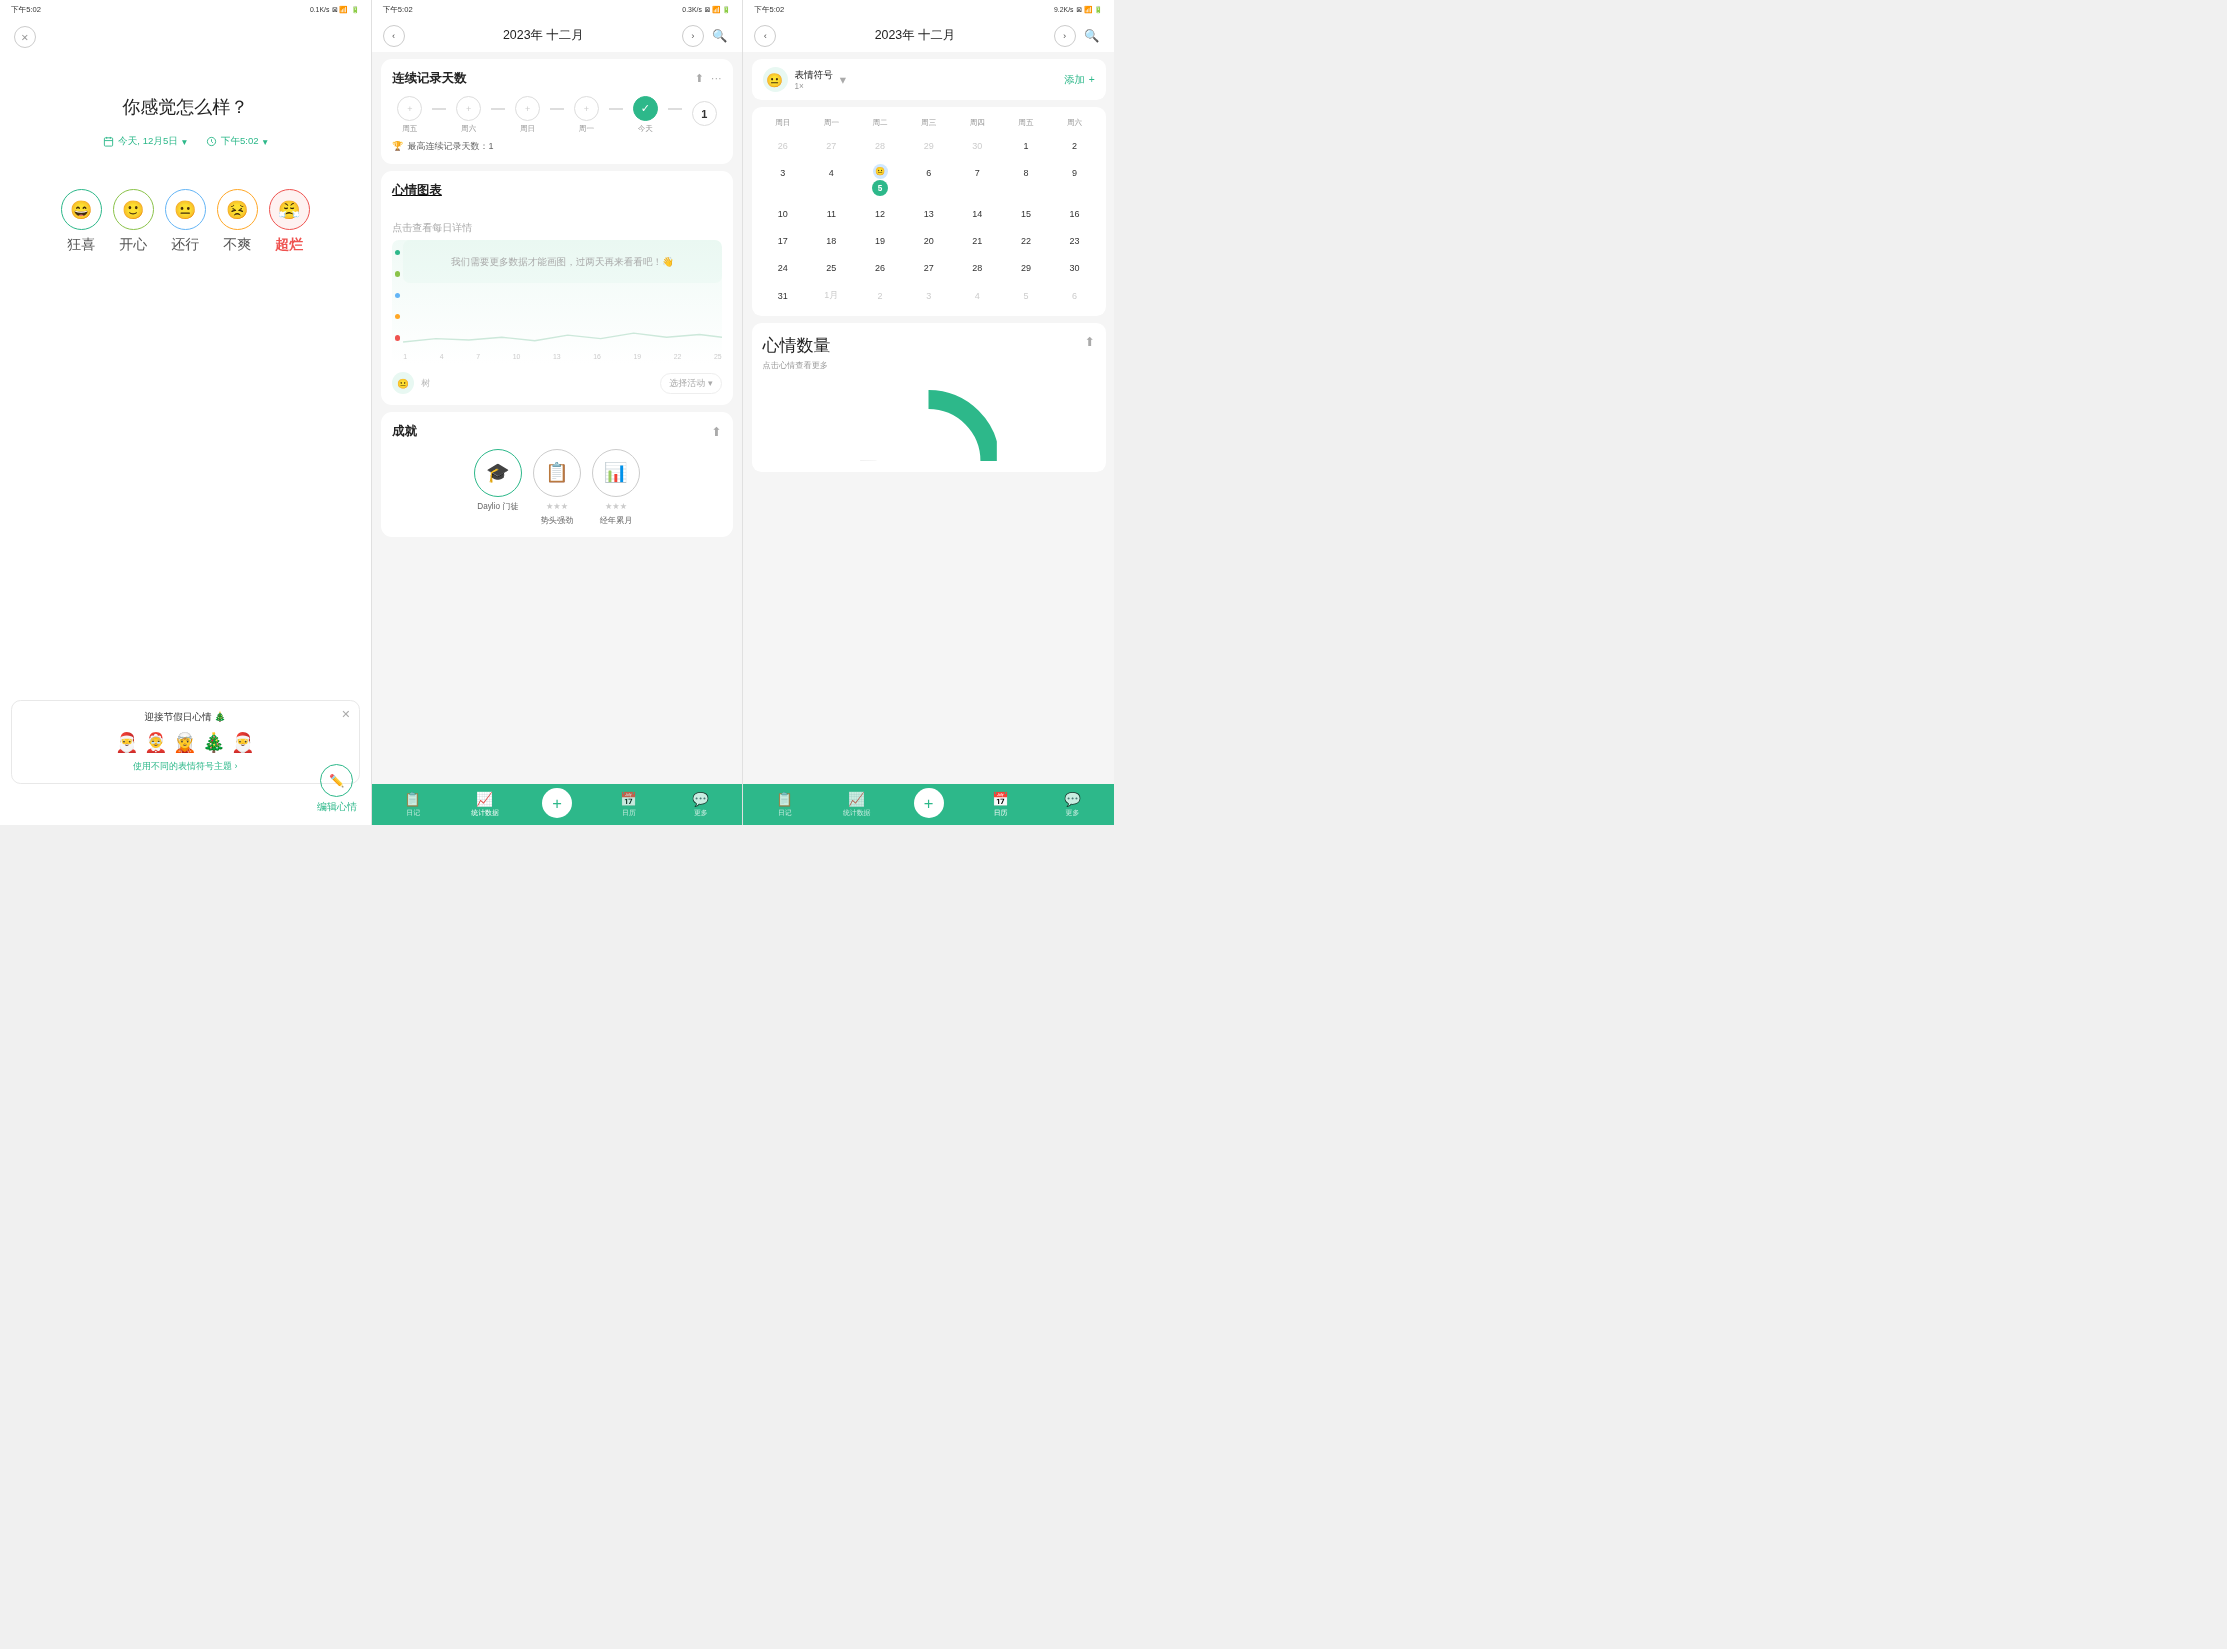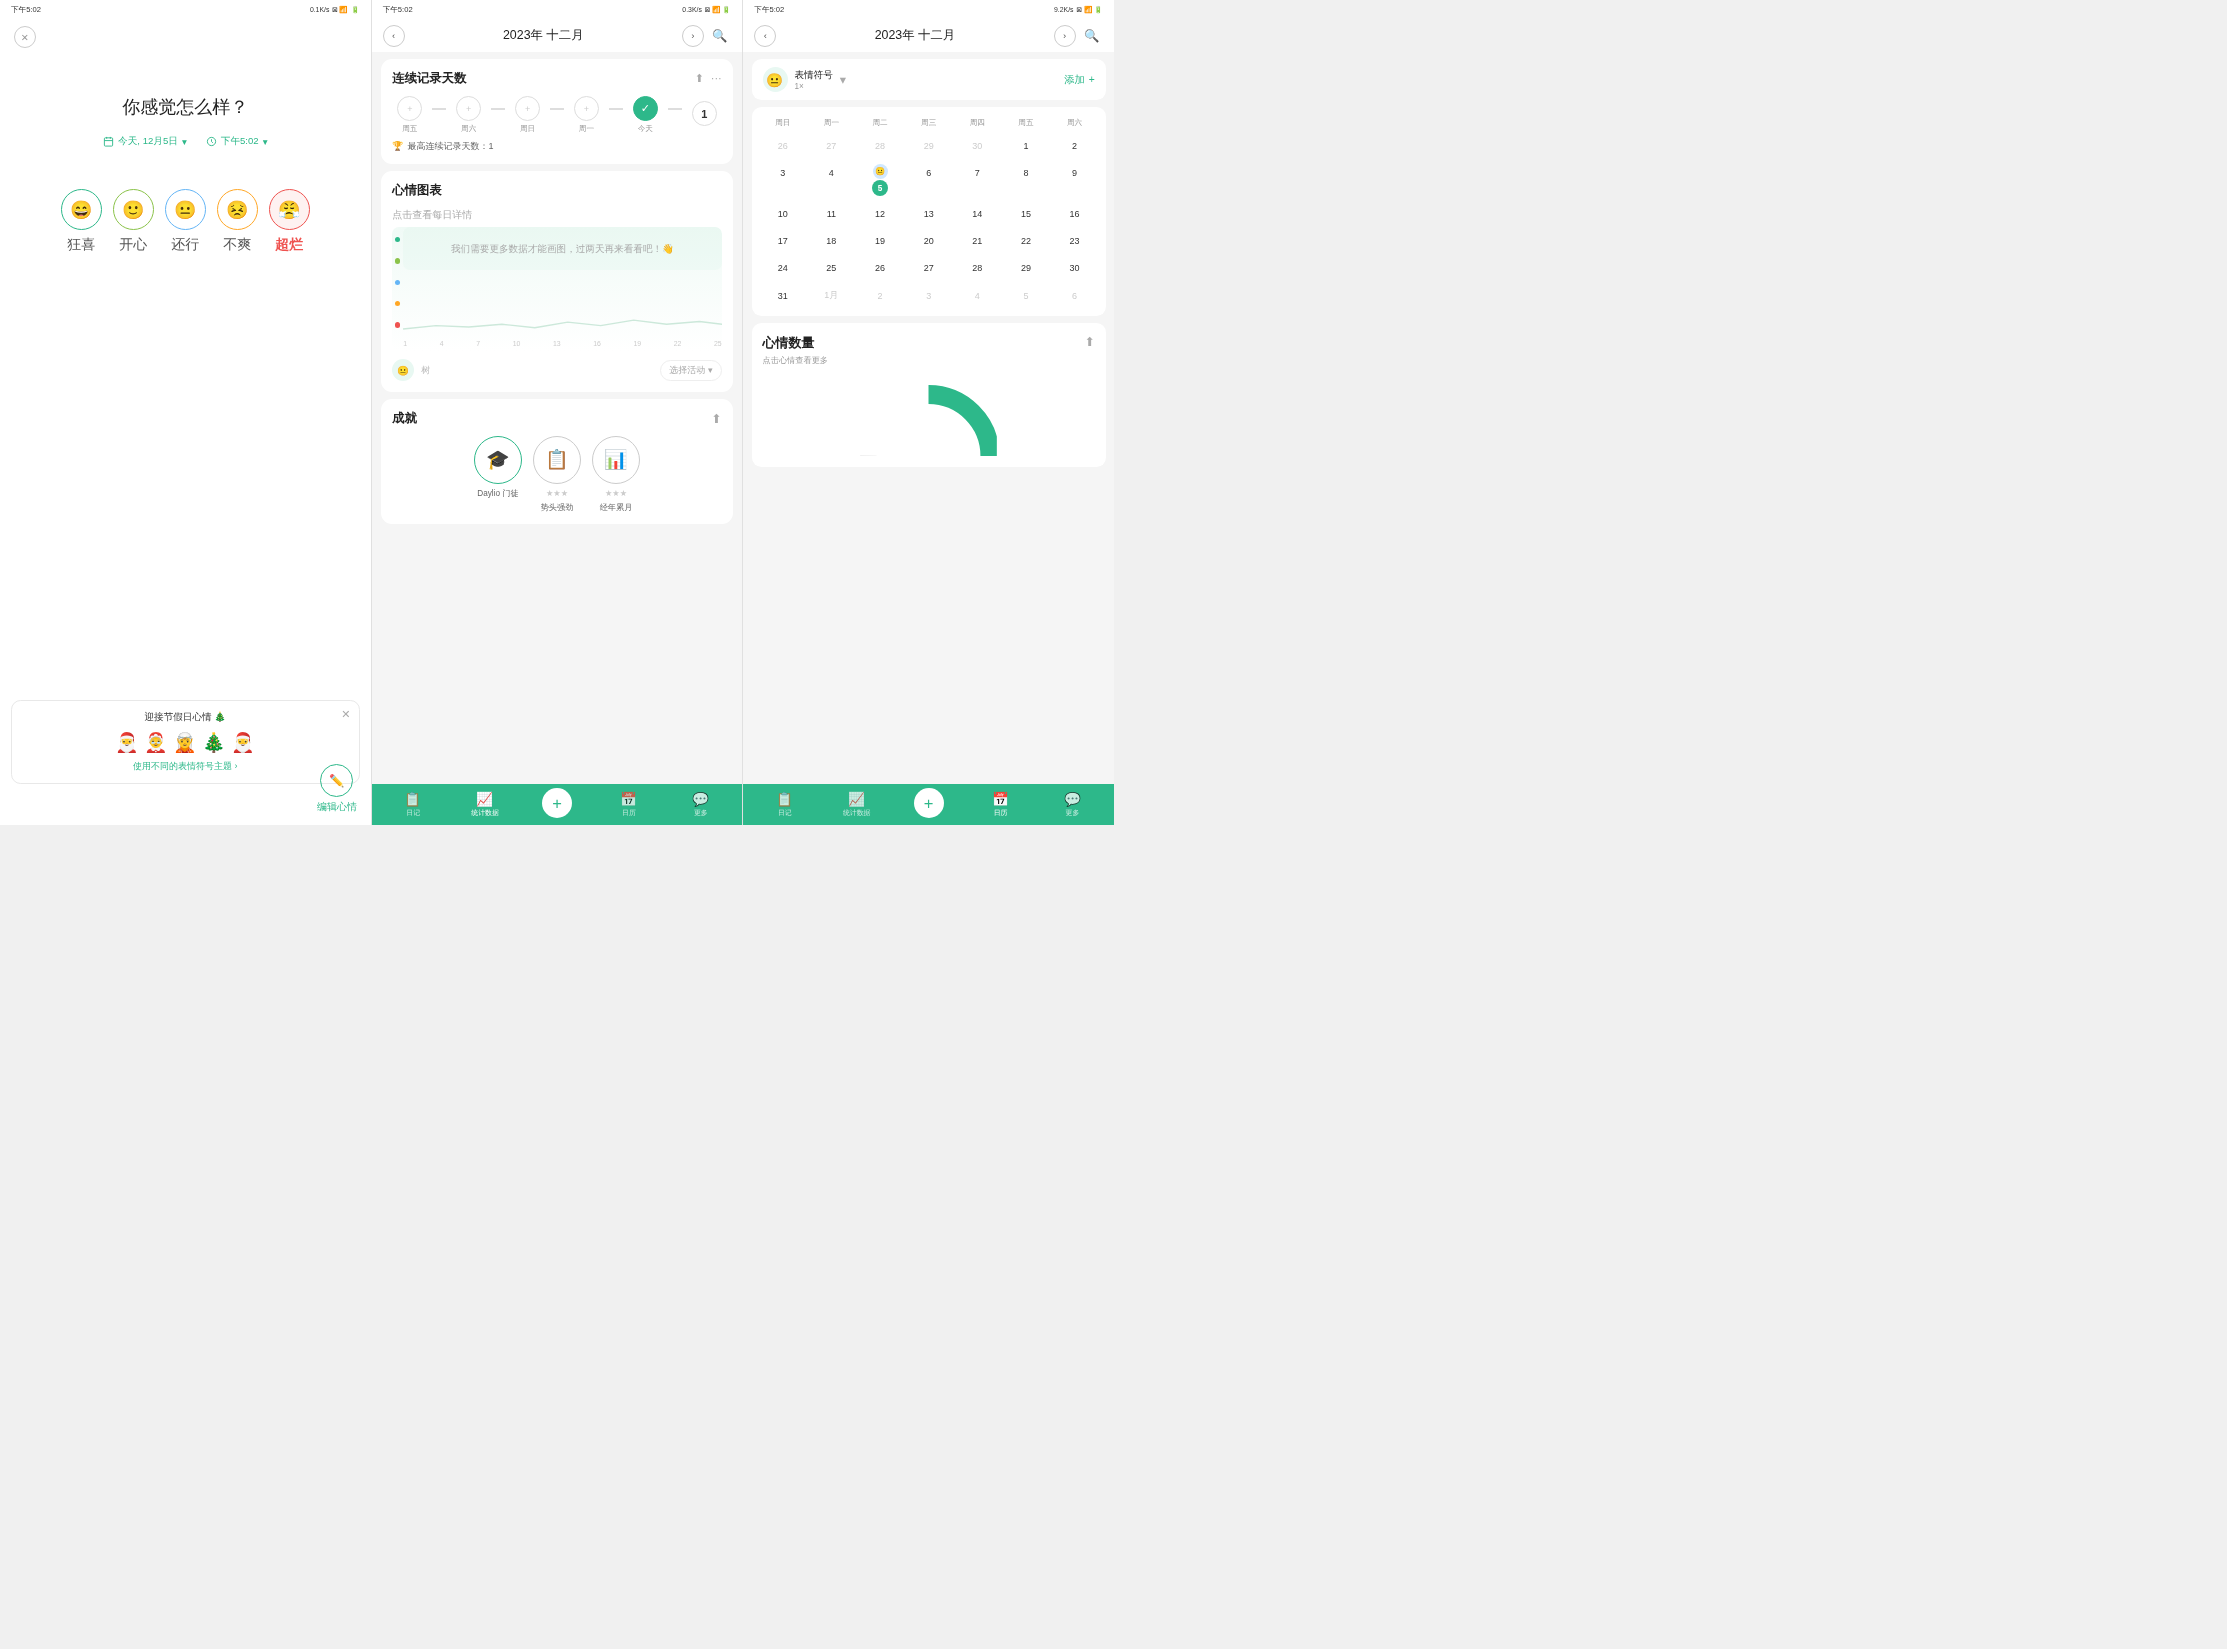--- a/index.html
+++ b/index.html
@@ -321,21 +321,22 @@
       font-size: 9px;
       color: #666;
       margin-top: 4.1px;
     }
 
     
     .mood-chart-card .chart-header {
       display: flex;
       justify-content: space-between;
       align-items: flex-start;
-      margin-bottom: 9px;
+      margin-bottom: 22px;
+      text-decoration: underline;
     }
     .chart-title {
       font-size: 12.4px;
       font-weight: 600;
       color: #222;
     }
 
     
     .achievements {
       display: flex;
@@ -554,22 +555,22 @@
       border-radius: 9.6px;
       padding: 11px;
     }
     .mood-count-header {
       display: flex;
       justify-content: space-between;
       align-items: flex-start;
       margin-bottom: 2.7px;
     }
     .mood-count-title {
-      font-size: 13px;
-      font-weight: 700;
+      font-size: 17px;
+      font-weight: 400;
       color: #222;
     }
     .mood-count-subtitle {
       font-size: 8.2px;
       color: #999;
       margin-bottom: 8.2px;
     }
     .mood-donut {
       display: flex;
       justify-content: center;

